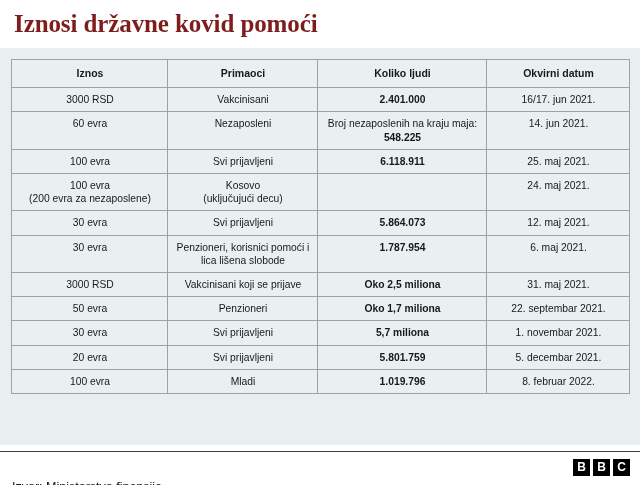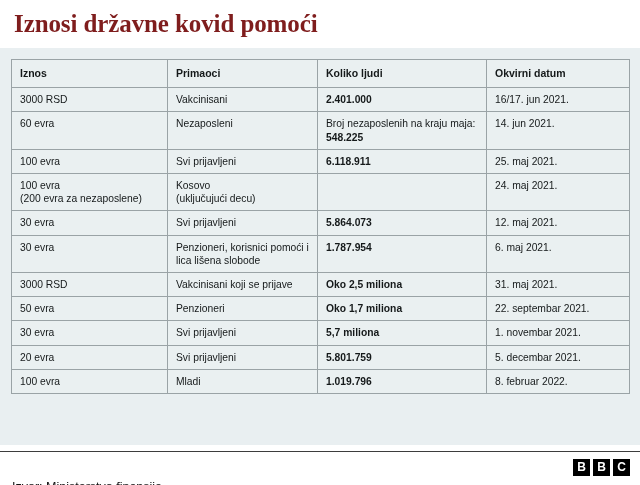--- a/index.html
+++ b/index.html
@@ -52,21 +52,21 @@
   table.data col.c4 { width: 143px; }
 
   table.data th,
   table.data td {
     border: 1px solid #9aa3a6;
     border-width: 1px 1px 1px 1px;
     padding: 5px 7px 5px 8px;
     font-size: 10.3px;
     line-height: 13.2px;
     color: #15191a;
-    text-align: left;
+    text-align: center;
     vertical-align: top;
     background: #eaf0f1;
   }
 
   table.data th {
     font-weight: bold;
     font-size: 10.5px;
     padding-top: 7px;
     padding-bottom: 7px;
   }

